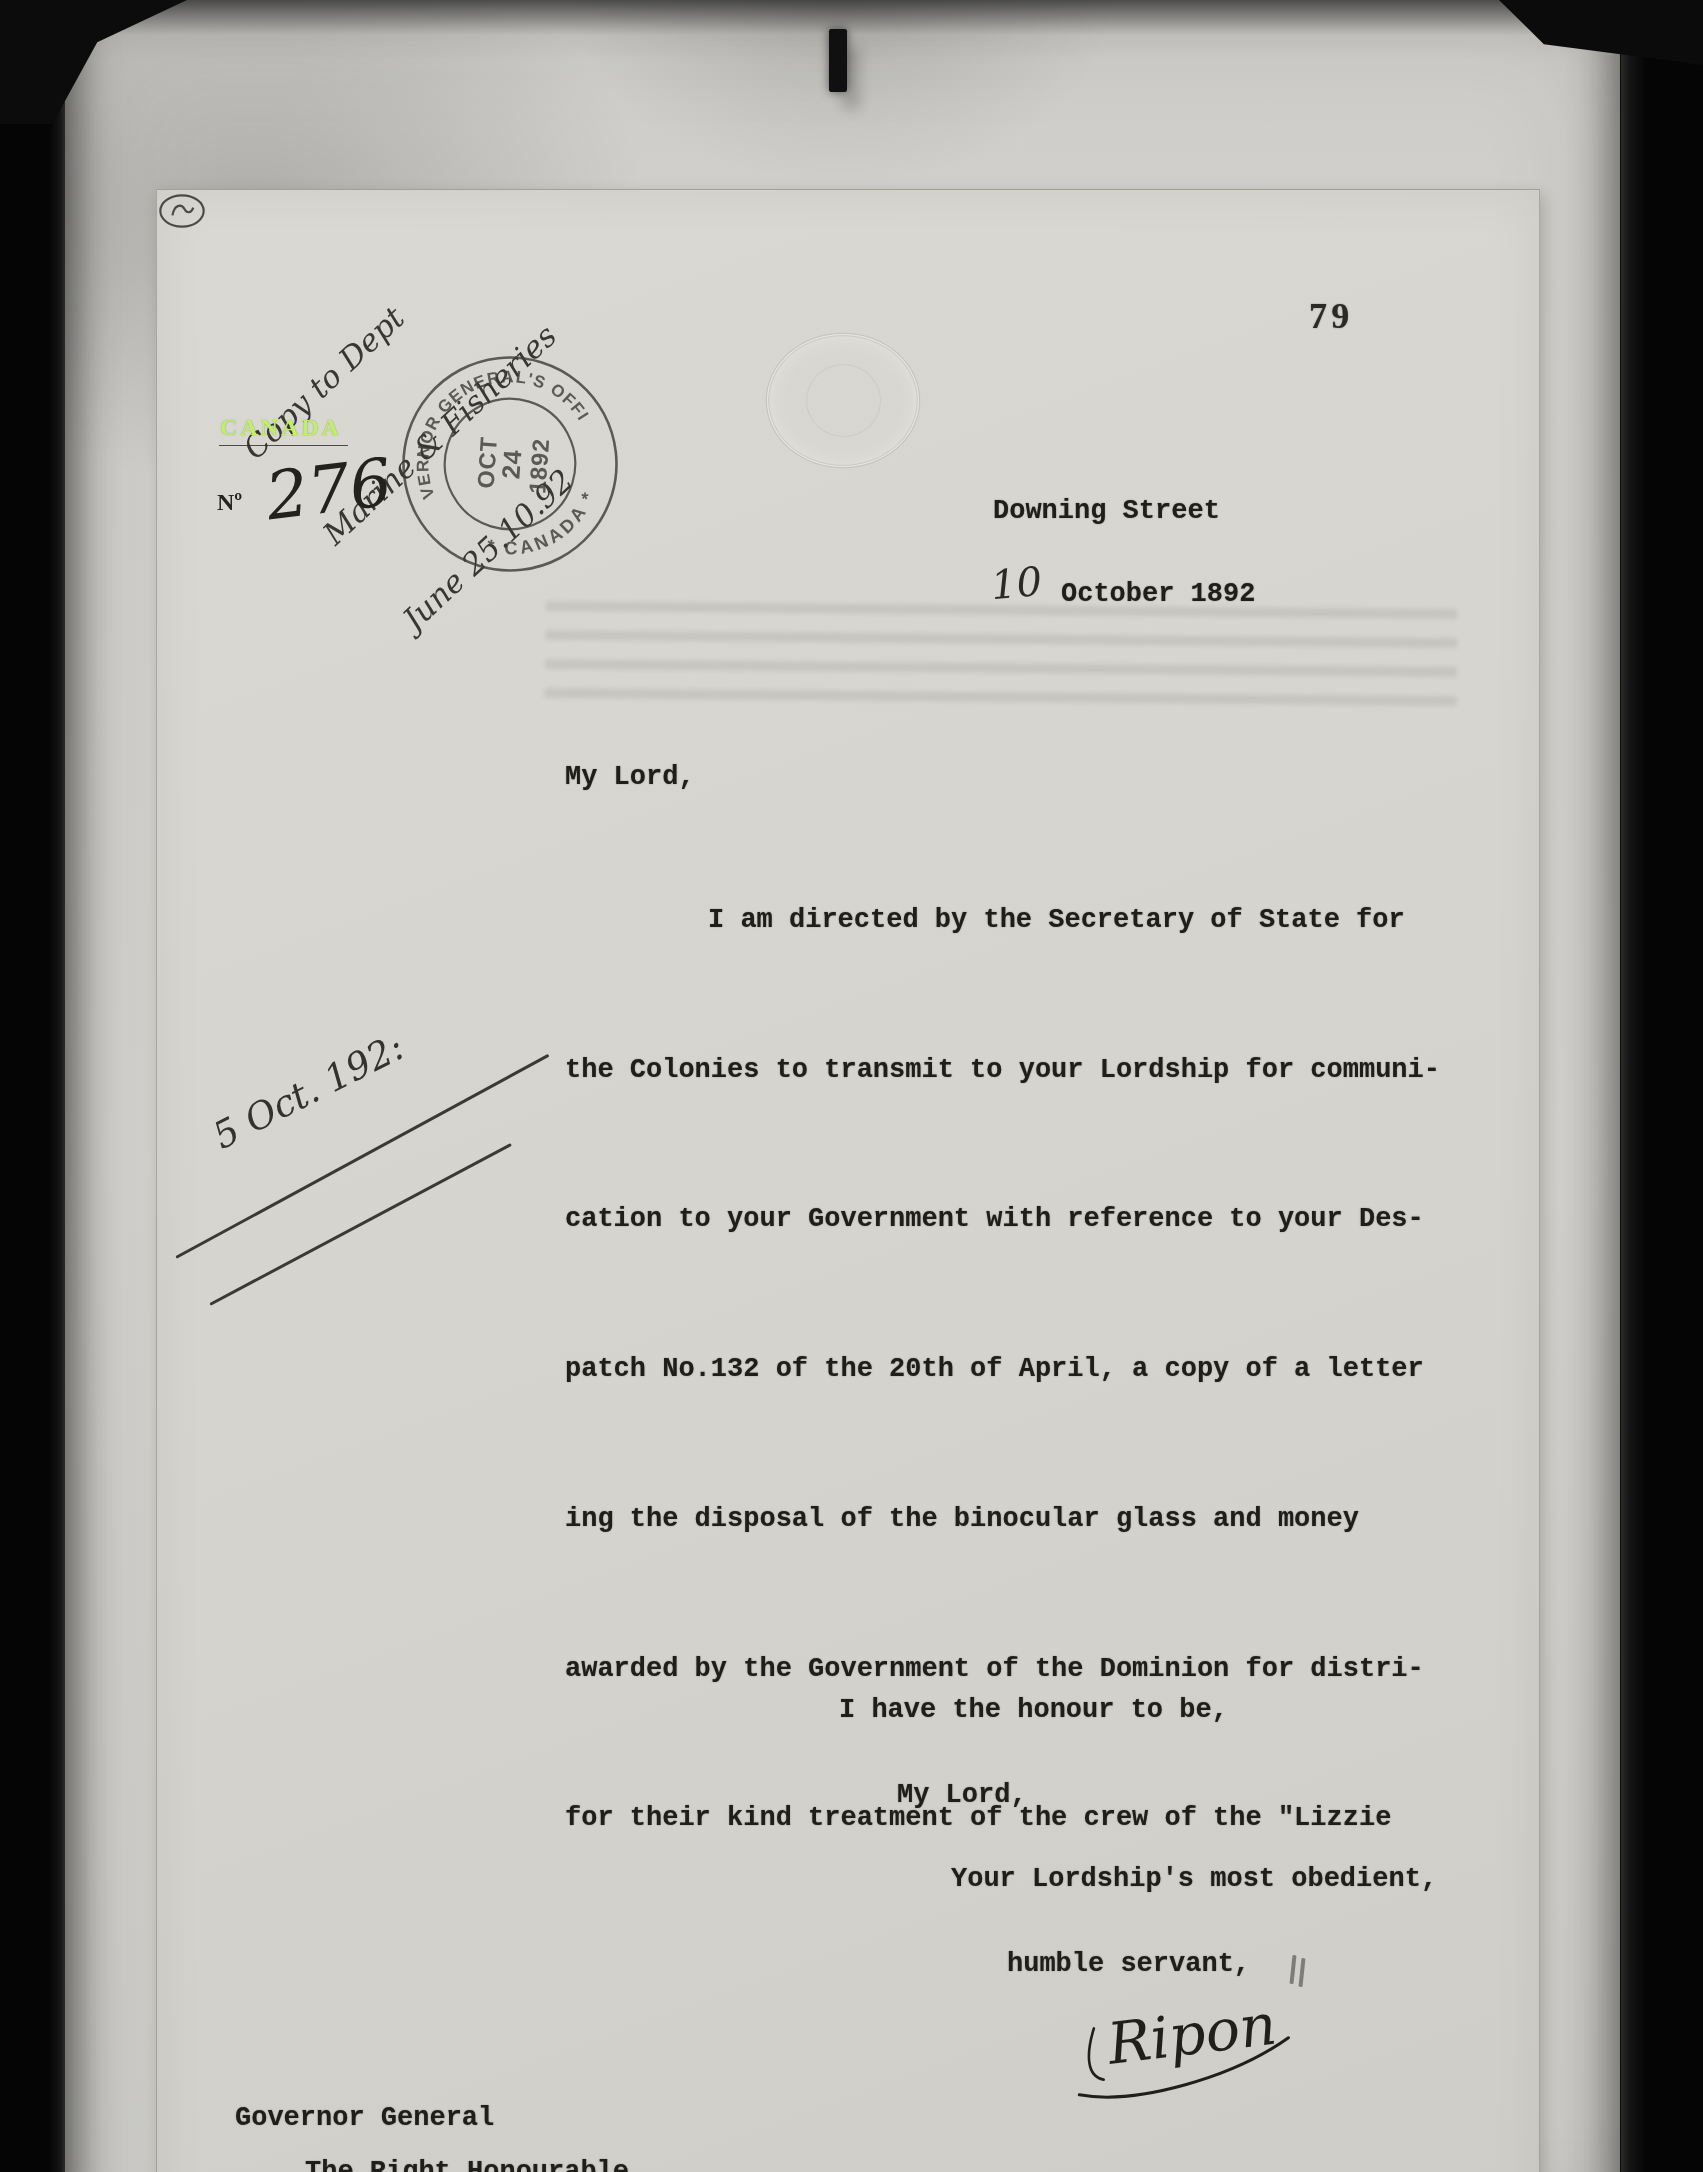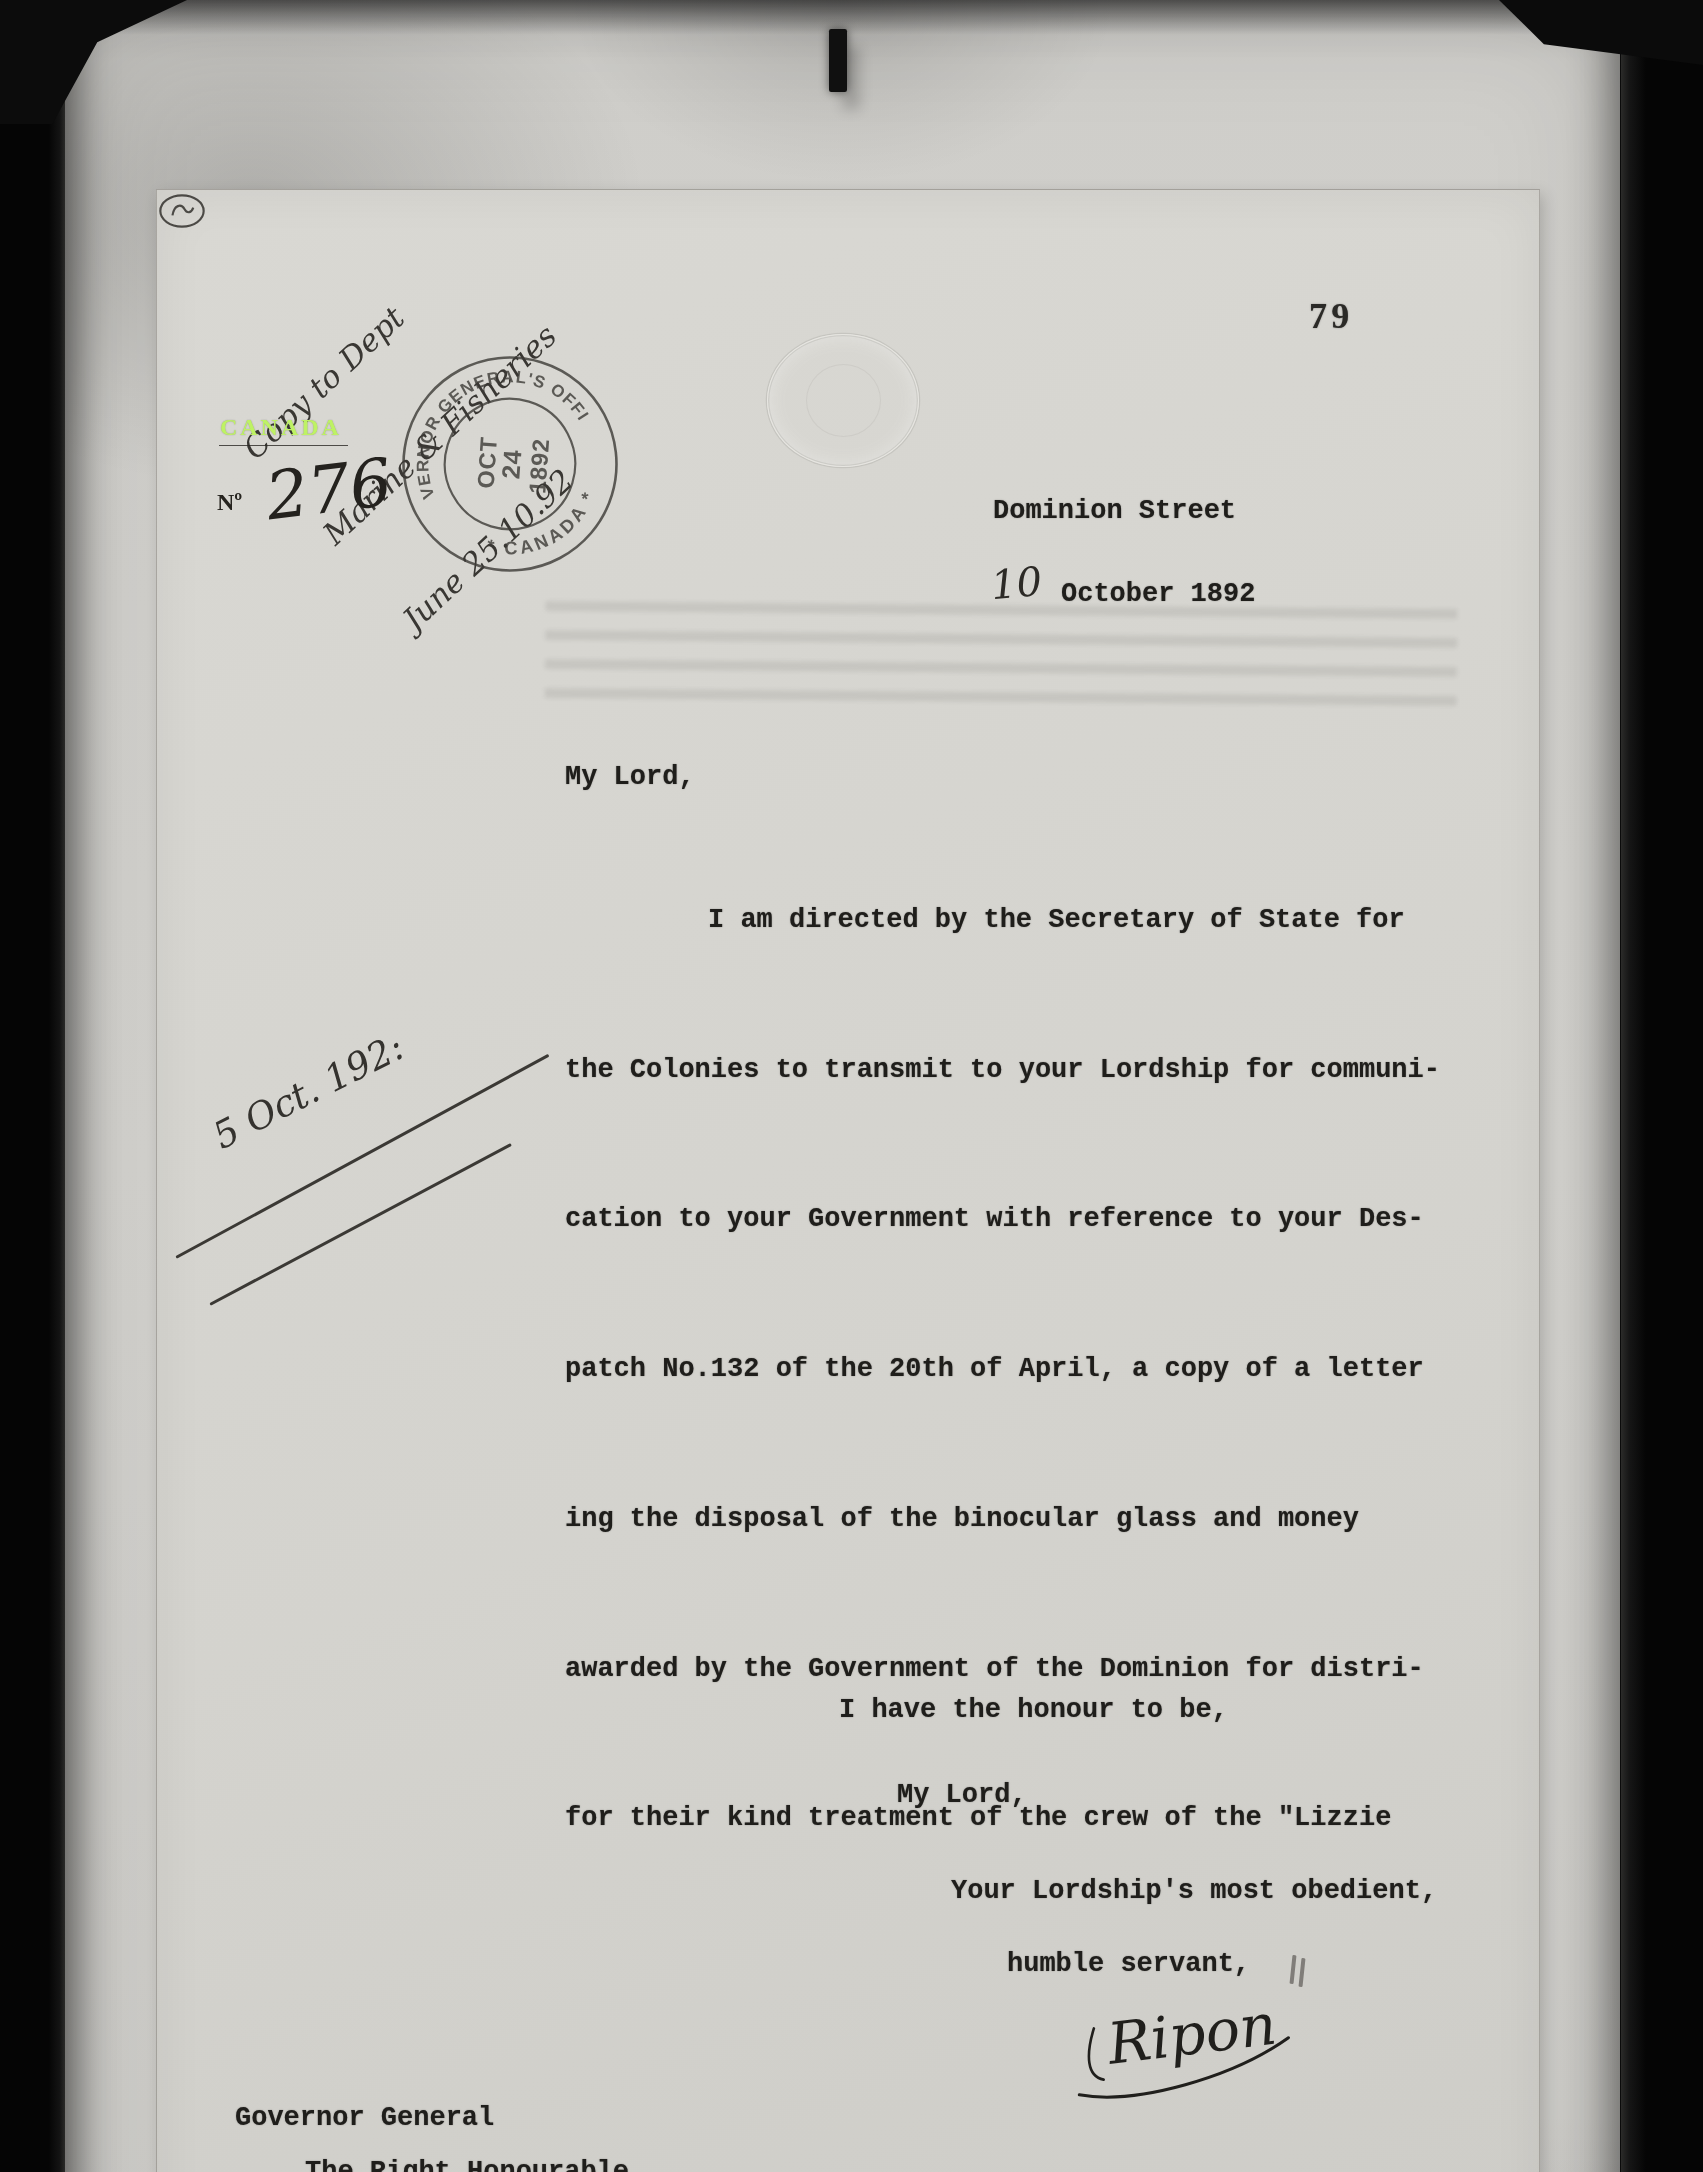--- a/index.html
+++ b/index.html
@@ -109,21 +109,21 @@
 
   #margin-note { left:216px; top:1117px; transform:rotate(-27deg);
     transform-origin:0 50%; font-size:37px; opacity:.95; }
   .note-stroke { height:2.6px; background:#2a2824; border-radius:1.7px; opacity:.9;
     transform-origin:0 50%; }
   #note-stroke-1 { left:176px; top:1256px; width:424px; transform:rotate(-28.5deg); }
   #note-stroke-2 { left:210px; top:1303px; width:341px; transform:rotate(-28deg); }
 
   #closing-0 { left:839px; top:1694px; }
   #closing-1 { left:897px; top:1779px; }
-  #closing-2 { left:951px; top:1863px;margin-top:12px; }
+  #closing-2 { left:951px; top:1863px; }
   #closing-3 { left:1007px; top:1948px; }
 
   #signature { left:1043px; top:1979px; width:261px; height:130px; }
   #pen-marks { left:1291px; top:1955px; width:17.4px; height:35px; }
   .pen-tick { position:absolute; width:3.5px; height:29px; background:#54524d;
     opacity:.65; transform:rotate(6deg); border-radius:1.3px; }
   .pen-tick.t2 { left:8.7px; top:2.6px; }
 
   #addressee-0 { left:235px;  top:2102px; }
   #addressee-1 { left:305px;  top:2156px; }
@@ -184,21 +184,21 @@
         <text x="260" y="346" font-size="54">1892</text>
       </g>
     </g>
   </svg>
 </div>
 
 <div class="abs" id="seal">
   <div class="abs" id="seal-inner"></div>
 </div>
 
-<div class="abs typed" id="place-line">Dominion Street</div>
+<div class="abs typed" id="place-line">Downing Street</div>
 <div class="abs script" id="date-day">10</div>
 <div class="abs typed" id="date-rest">October 1892</div>
 
 <div class="abs typed" id="salutation">My Lord,</div>
 
 <div class="abs typed" id="body">
   <div class="body-line indent">I am directed by the Secretary of State for</div>
   <div class="body-line">the Colonies to transmit to your Lordship for communi-</div>
   <div class="body-line">cation to your Government with reference to your Des-</div>
   <div class="body-line">patch No.132 of the 20th of April, a copy of a letter</div>

